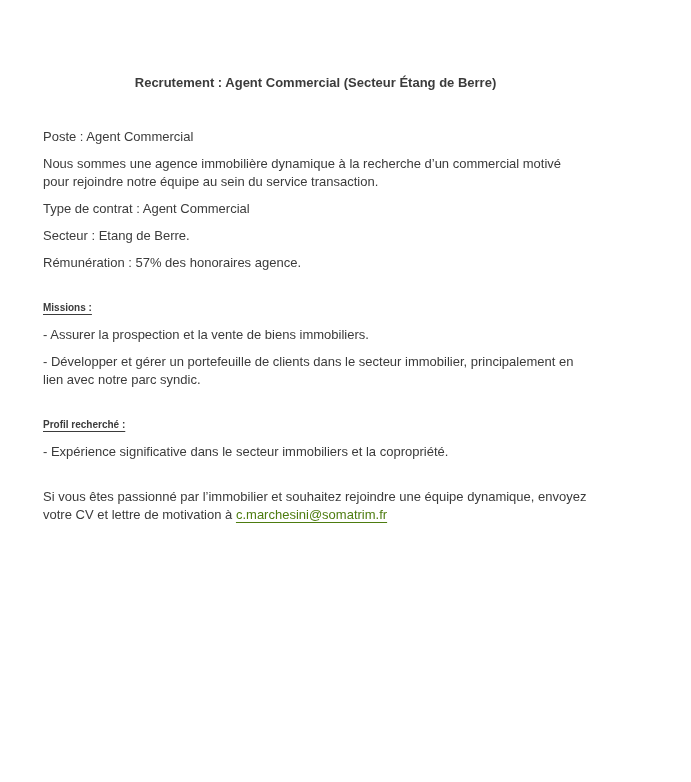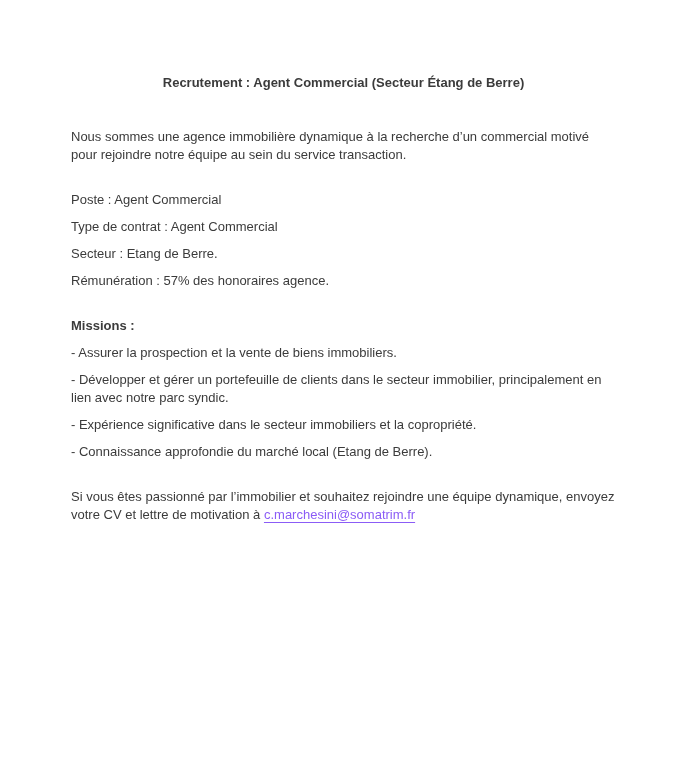--- a/index.html
+++ b/index.html
@@ -15,75 +15,76 @@
     font-family: "Liberation Sans", "DejaVu Sans", sans-serif;
     font-size: 13px;
     line-height: 18px;
     color: #3b3b3b;
     -webkit-font-smoothing: antialiased;
   }
   .page {
     box-sizing: border-box;
     width: 691px;
     height: 782px;
-    padding: 74px 70px 40px 71px;
+    padding: 74px 70px 40px 43px;
   }
   .content {
     width: 545px;
   }
   .title {
     font-size: 13px;
     line-height: 18px;
     font-weight: bold;
     text-align: center;
     margin: 0 0 36px 0;
   }
   .para {
     margin: 0 0 9px 0;
   }
   .gap-before {
     margin-top: 27px;
   }
   .heading {
-    font-size: 13px;
+    font-size: 10px;
     line-height: 18px;
     font-weight: bold;
+    text-decoration: underline;
     text-underline-offset: 3px;
     margin: 27px 0 9px 0;
   }
   .email-link {
-    color: #8b5cf6;
+    color: #4d7c0f;
     text-decoration: underline;
     text-underline-offset: 3px;
     cursor: pointer;
   }
 </style>
 </head>
 <body>
 
 <div class="page">
   <div class="content">
 
     <h1 class="title">Recrutement : Agent Commercial (Secteur Étang de Berre)</h1>
 
+    <p class="para gap-before">Poste : Agent Commercial</p>
+
     <p class="para">Nous sommes une agence immobilière dynamique à la recherche d’un commercial motivé pour rejoindre notre équipe au sein du service transaction.</p>
-
-    <p class="para gap-before">Poste : Agent Commercial</p>
     <p class="para">Type de contrat : Agent Commercial</p>
     <p class="para">Secteur : Etang de Berre.</p>
     <p class="para">Rémunération : 57% des honoraires agence.</p>
 
     <h2 class="heading">Missions :</h2>
 
     <p class="para">- Assurer la prospection et la vente de biens immobiliers.</p>
     <p class="para">- Développer et gérer un portefeuille de clients dans le secteur immobilier, principalement en lien avec notre parc syndic.</p>
 
+    <h2 class="heading">Profil recherché :</h2>
 
     <p class="para">- Expérience significative dans le secteur immobiliers et la copropriété.</p>
-    <p class="para">- Connaissance approfondie du marché local (Etang de Berre).</p>
 
     <p class="para gap-before">
       <span>Si vous êtes passionné par l’immobilier et souhaitez rejoindre une équipe dynamique, envoyez votre CV et lettre de motivation à</span>
       <a class="email-link" href="#">c.marchesini@somatrim.fr</a>
     </p>
 
   </div>
 </div>
 
 </body></html>

